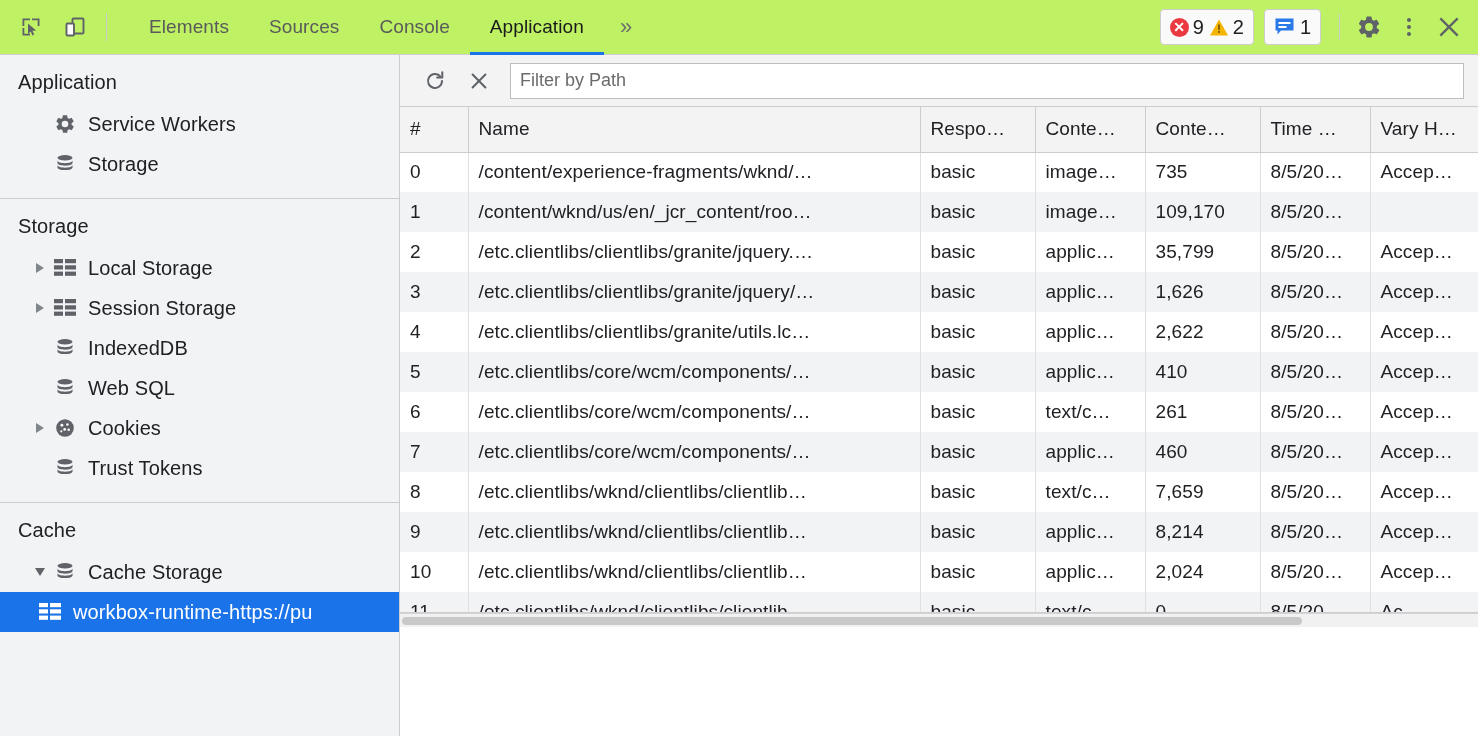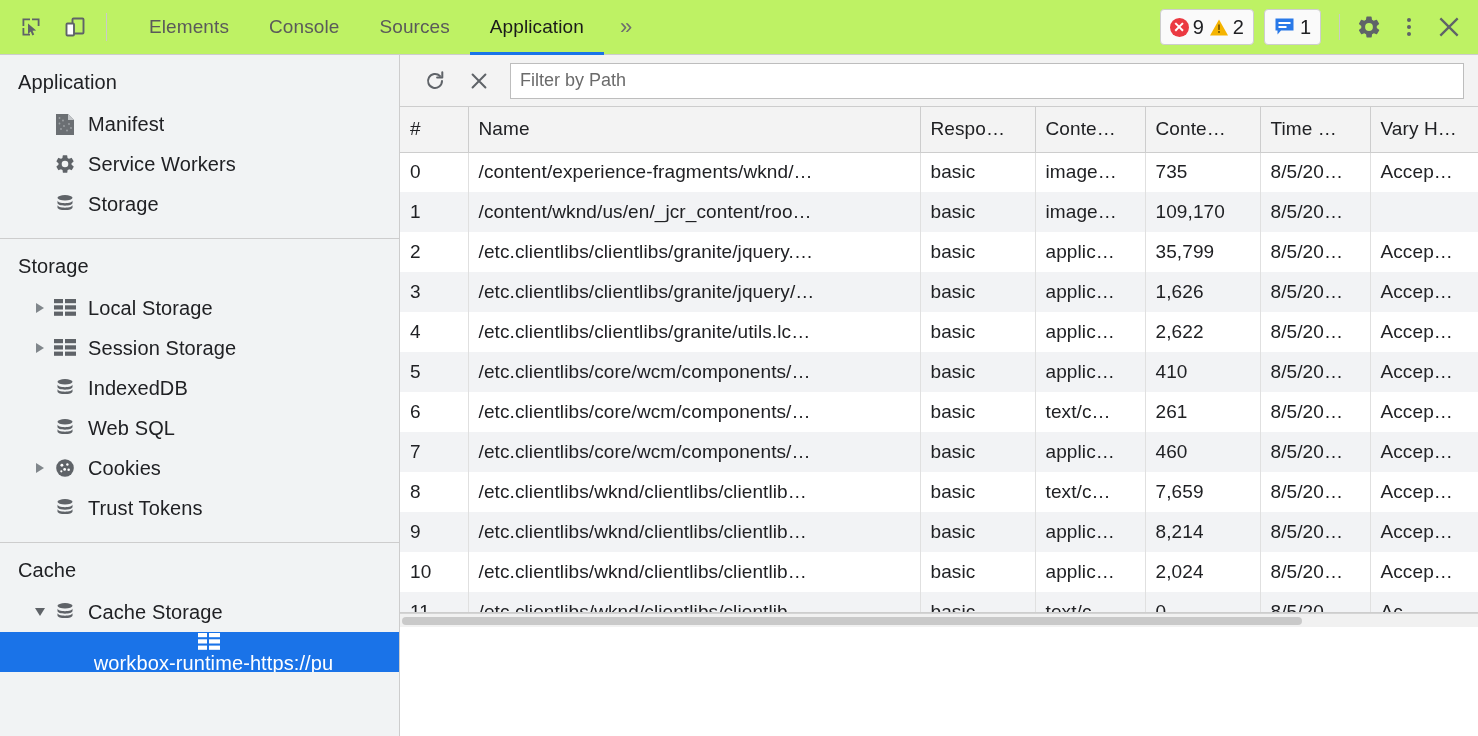--- a/index.html
+++ b/index.html
@@ -150,21 +150,21 @@
     height: 40px;
     padding-left: 18px;
     font-size: 20px;
     color: #202124;
     cursor: pointer;
     letter-spacing: .1px;
     white-space: nowrap;
   }
   .sb-item.selected { background: #1a73e8; color: #ffffff; }
   .sb-indent-1 { padding-left: 30px; }
-  .sb-indent-2 { padding-left: 28px; flex-direction: column; }
+  .sb-indent-2 { padding-left: 37px; }
   .twisty {
     width: 20px; min-width: 20px;
     display: flex; align-items: center; justify-content: center;
     margin-right: 2px;
     cursor: pointer;
   }
   .twisty.spacer { visibility: hidden; }
   .tri-right {
     width: 0; height: 0;
     border-left: 8px solid #80868b;
@@ -316,24 +316,24 @@
         </svg>
       </div>
       <div class="tb-sep"></div>
     </div>
 
     <div class="tabs">
       <div class="tab">
         <span>Elements</span>
       </div>
       <div class="tab">
+        <span>Sources</span>
+      </div>
+      <div class="tab">
         <span>Console</span>
-      </div>
-      <div class="tab">
-        <span>Sources</span>
       </div>
       <div class="tab active">
         <span>Application</span>
       </div>
       <div class="tab-more">»</div>
     </div>
 
     <div class="tb-spacer"></div>
 
     <div class="tb-right">
@@ -387,40 +387,20 @@
     </div>
   </div>
 
   <div class="body-wrap">
 
     <div class="sidebar">
 
       <div class="sb-section">
         <div class="sb-title">Application</div>
 
-        <div class="sb-item sb-indent-1">
-          <span class="twisty spacer"></span>
-          <span class="sb-icon">
-            <svg width="20" height="23" viewBox="0 0 20 23">
-              <path d="M1 1 H13 L19 7 V22 H1 Z" fill="#6b6f73"></path>
-              <path d="M13 1 L19 7 H13 Z" fill="#c3c6c9"></path>
-              <g fill="#9fa3a6">
-                <circle cx="4.5" cy="5" r=".9"></circle>
-                  <circle cx="8" cy="7.5" r=".9"></circle>
-                <circle cx="4.5" cy="10.5" r=".9"></circle>
-                  <circle cx="9" cy="13" r=".9"></circle>
-                <circle cx="14" cy="11" r=".9"></circle>
-                  <circle cx="6" cy="16" r=".9"></circle>
-                <circle cx="12" cy="17.5" r=".9"></circle>
-                  <circle cx="16" cy="15" r=".9"></circle>
-              </g>
-            </svg>
-          </span>
-          <span class="sb-label">Manifest</span>
-        </div>
 
         <div class="sb-item sb-indent-1">
           <span class="twisty spacer"></span>
           <span class="sb-icon">
             <svg width="22" height="22" viewBox="0 0 24 24">
               <path fill="#5f6368" d="M19.14 12.94a7.07 7.07 0 0 0 .06-.94 7.07 7.07 0 0 0-.06-.94l2.03-1.58a.5.5 0 0 0 .12-.62l-1.92-3.32a.5.5 0 0 0-.6-.22l-2.39.96a7.1 7.1 0 0 0-1.62-.94l-.36-2.54a.5.5 0 0 0-.5-.42h-3.84a.5.5 0 0 0-.5.42l-.36 2.54c-.59.24-1.13.56-1.62.94l-2.39-.96a.5.5 0 0 0-.6.22L2.77 8.86a.5.5 0 0 0 .12.62l2.03 1.58c-.04.31-.06.63-.06.94s.02.63.06.94l-2.03 1.58a.5.5 0 0 0-.12.62l1.92 3.32c.12.22.38.3.6.22l2.39-.96c.49.38 1.03.7 1.62.94l.36 2.54c.04.24.25.42.5.42h3.84c.25 0 .46-.18.5-.42l.36-2.54c.59-.24 1.13-.56 1.62-.94l2.39.96c.22.08.48 0 .6-.22l1.92-3.32a.5.5 0 0 0-.12-.62zM12 15.6A3.6 3.6 0 1 1 15.6 12 3.6 3.6 0 0 1 12 15.6z"></path>
             </svg>
           </span>
           <span class="sb-label">Service Workers</span>
         </div>

